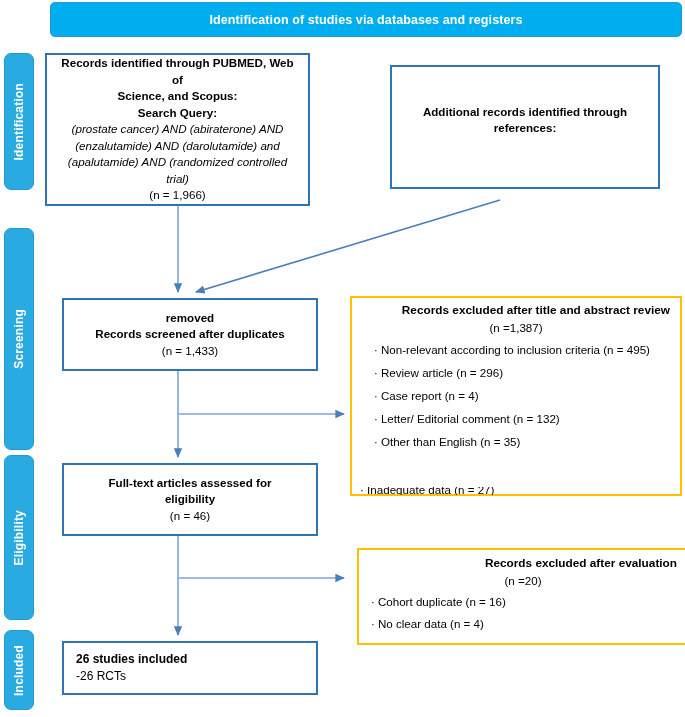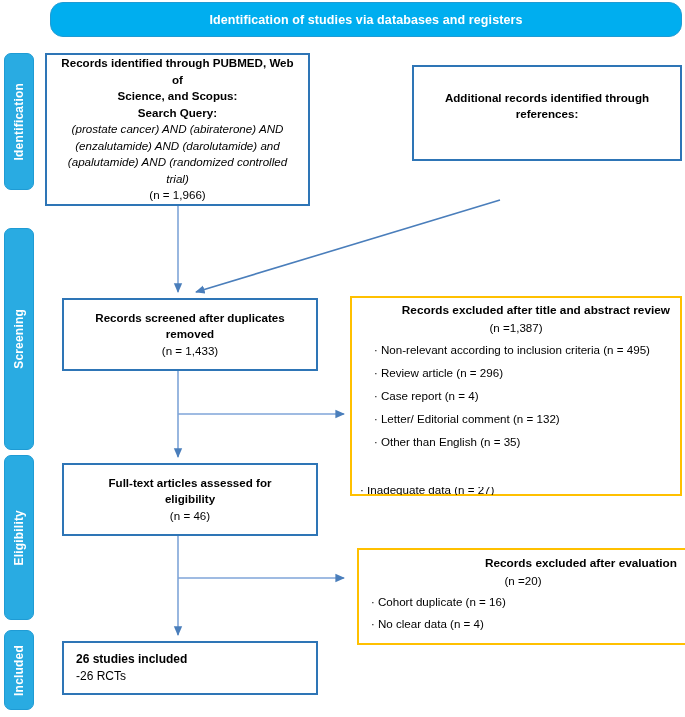--- a/index.html
+++ b/index.html
@@ -12,21 +12,21 @@
     -webkit-font-smoothing:antialiased;
   }
   .stage{position:absolute;left:0;top:0;width:685px;height:717px;}
 
   
   .banner{
     position:absolute;
     left:50px;top:2px;width:632px;height:35px;
     background:#00AEEF;
     border:1px solid #1F9BD4;
-    border-radius:13px;
+    border-radius:5px;
     display:flex;align-items:center;justify-content:center;
     box-sizing:border-box;
   }
   .banner span{
     color:#ffffff;font-weight:bold;font-size:12.5px;letter-spacing:.1px;
   }
 
   
   .pill{
     position:absolute;left:4px;width:30px;
@@ -59,21 +59,21 @@
   .box.yellow{border:2px solid #FFC000;}
   .box .line{
     font-size:11.6px;color:#000000;line-height:1.42;text-align:center;
   }
   .box .line.b{font-weight:bold;}
   .box .line.i{font-style:italic;}
   .box .line.left{text-align:left;}
 
   
   #box-records-identified{left:45px;top:53px;width:265px;height:153px;padding:20px 8px;}
-  #box-additional-records{left:412px;top:65px;width:270px;height:96px;padding:4px 14px;}
+  #box-additional-records{left:390px;top:65px;width:270px;height:124px;padding:4px 14px;}
   #box-records-screened{left:62px;top:298px;width:256px;height:73px;padding:2px 10px;}
   #box-fulltext{left:62px;top:463px;width:256px;height:73px;padding:6px 10px;}
   #box-included{left:62px;top:641px;width:256px;height:54px;padding:4px 12px;justify-content:center;}
   #box-included .line{text-align:left;font-size:12px;line-height:1.45;}
 
   #box-excluded-title-abstract{
     left:350px;top:296px;width:332px;height:200px;
     padding:5px 10px 0 10px;justify-content:flex-start;
   }
   #box-excluded-evaluation{
@@ -155,22 +155,22 @@
     <div class="line">(n = 1,966)</div>
   </div>
 
   <div class="box blue" id="box-additional-records">
     <div class="line b">Additional records identified through</div>
     <div class="line b">references:</div>
     <div class="line" style="height:14px"></div>
   </div>
 
   <div class="box blue" id="box-records-screened">
+    <div class="line b">removed</div>
     <div class="line b">Records screened after duplicates</div>
-    <div class="line b">removed</div>
     <div class="line">(n = 1,433)</div>
   </div>
 
   <div class="box yellow" id="box-excluded-title-abstract">
     <div class="excl-head">Records excluded after title and abstract review</div>
     <div class="excl-sub">(n =1,387)</div>
 
     <div class="excl-item">
       <span class="dot">·</span>
       <span>Non-relevant according to inclusion criteria (n = 495)</span>

